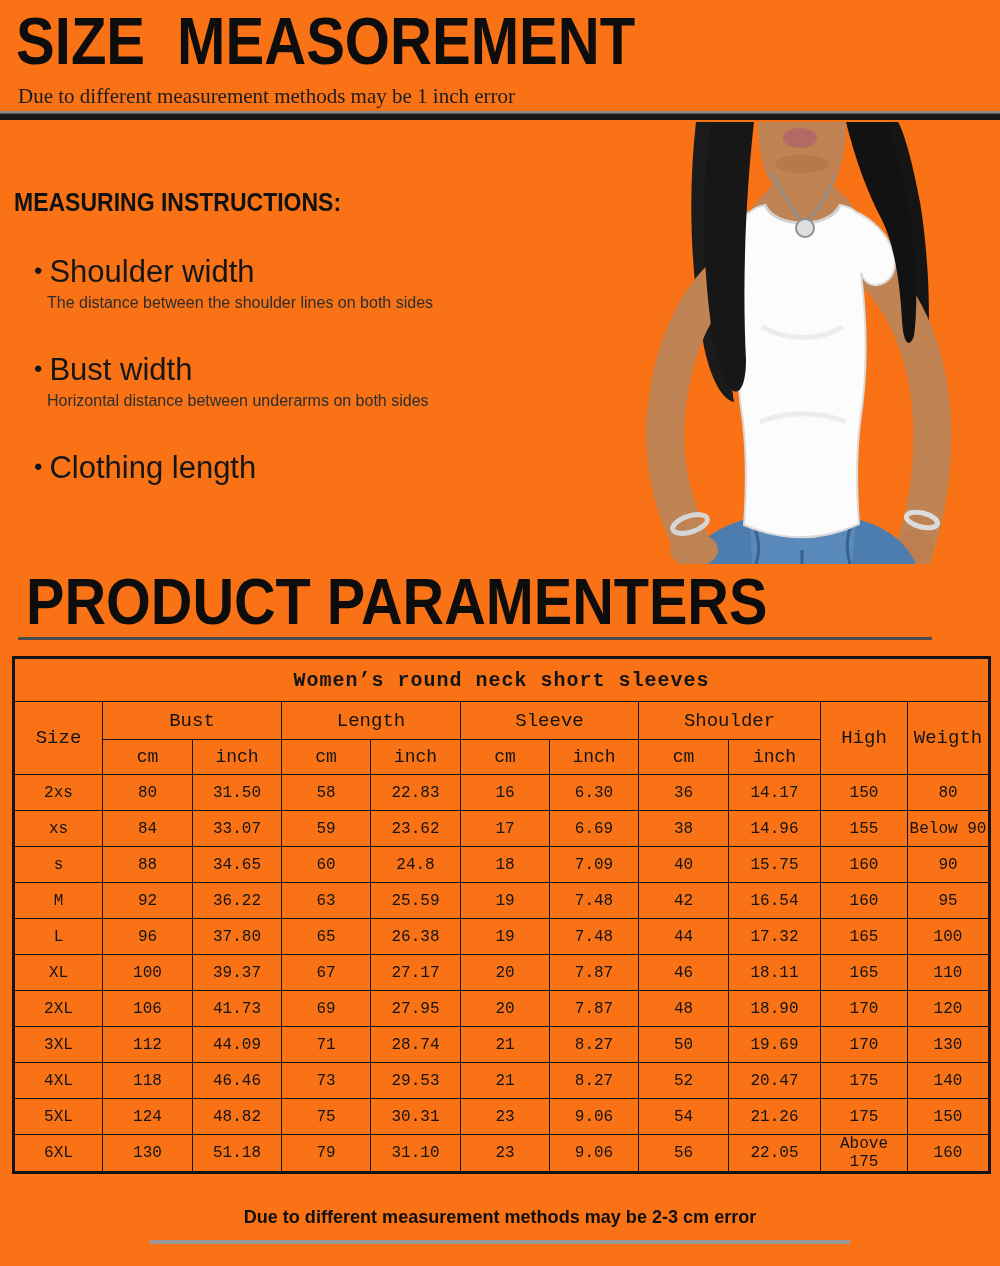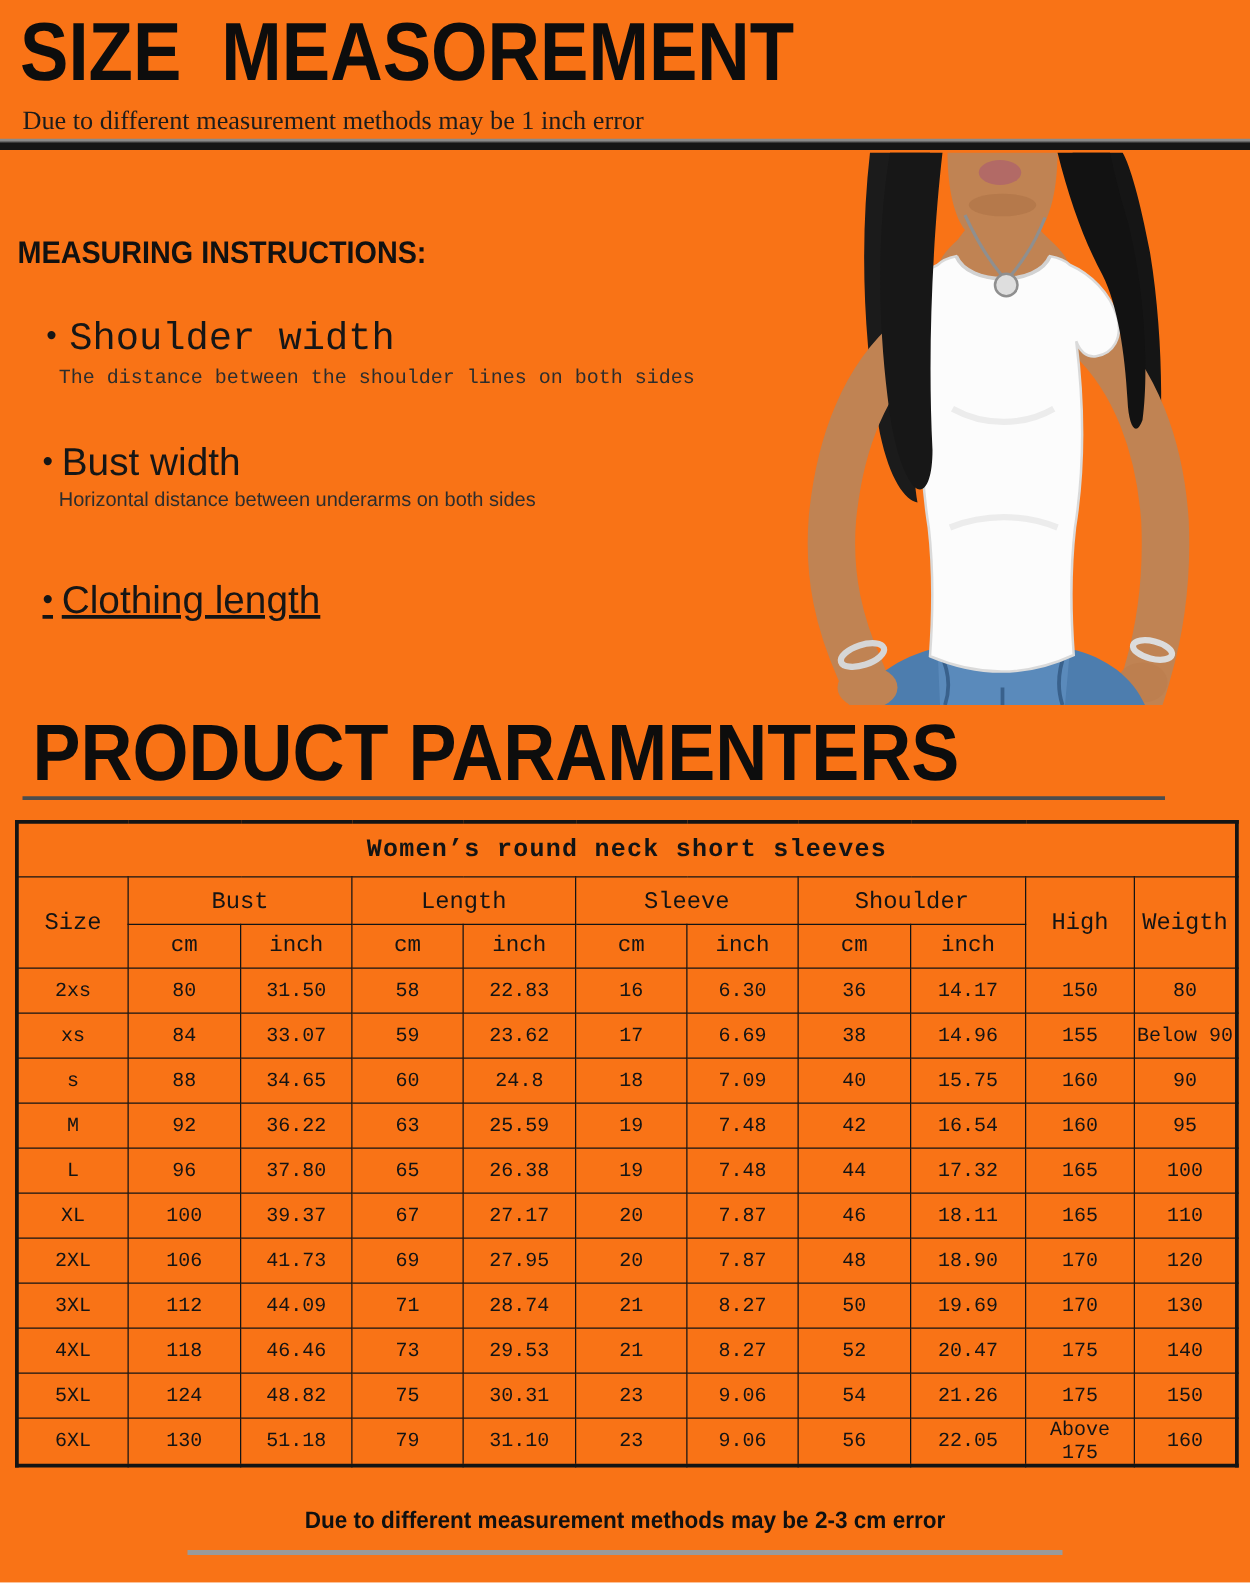--- a/index.html
+++ b/index.html
@@ -12,21 +12,21 @@
               transform:scaleX(0.88);transform-origin:left top;line-height:1;}
   .sub-title{position:absolute;left:18px;top:84px;font-family:"Liberation Serif",serif;
              font-size:21px;color:#1c1c1c;text-align:right;}
   .black-bar{position:absolute;left:0;top:111px;width:1000px;height:9px;
              background:linear-gradient(#8a8a8a 0 18%,#161616 40% 100%);}
 
   
   .mi-heading{position:absolute;left:14px;top:188px;font-size:25px;font-weight:700;
               color:#111;transform:scaleX(0.92);transform-origin:left top;}
   .mi-item{position:absolute;left:34px;width:540px;}
-  .mi-item.i0{top:254px;font-family:Liberation Mono, monospace;} .mi-item.i1{top:352px;} .mi-item.i2{top:462px;text-decoration:underline;}
+  .mi-item.i0{top:254px;} .mi-item.i1{top:352px;} .mi-item.i2{top:450px;}
   .mi-term{font-size:31px;font-weight:400;color:#161616;line-height:1.15;letter-spacing:0px;}
   .mi-bullet{font-size:24px;vertical-align:3px;margin-right:7px;}
   .mi-desc{font-size:16px;color:#2d2d2d;margin-left:13px;margin-top:3px;line-height:1.2;}
 
   
   .photo{position:absolute;left:600px;top:122px;width:400px;height:442px;}
 
   
   .pp-heading{position:absolute;left:26px;top:570px;font-size:64px;font-weight:700;
               color:#0d0d0d;line-height:1;transform:scaleX(0.9);transform-origin:left top;}

